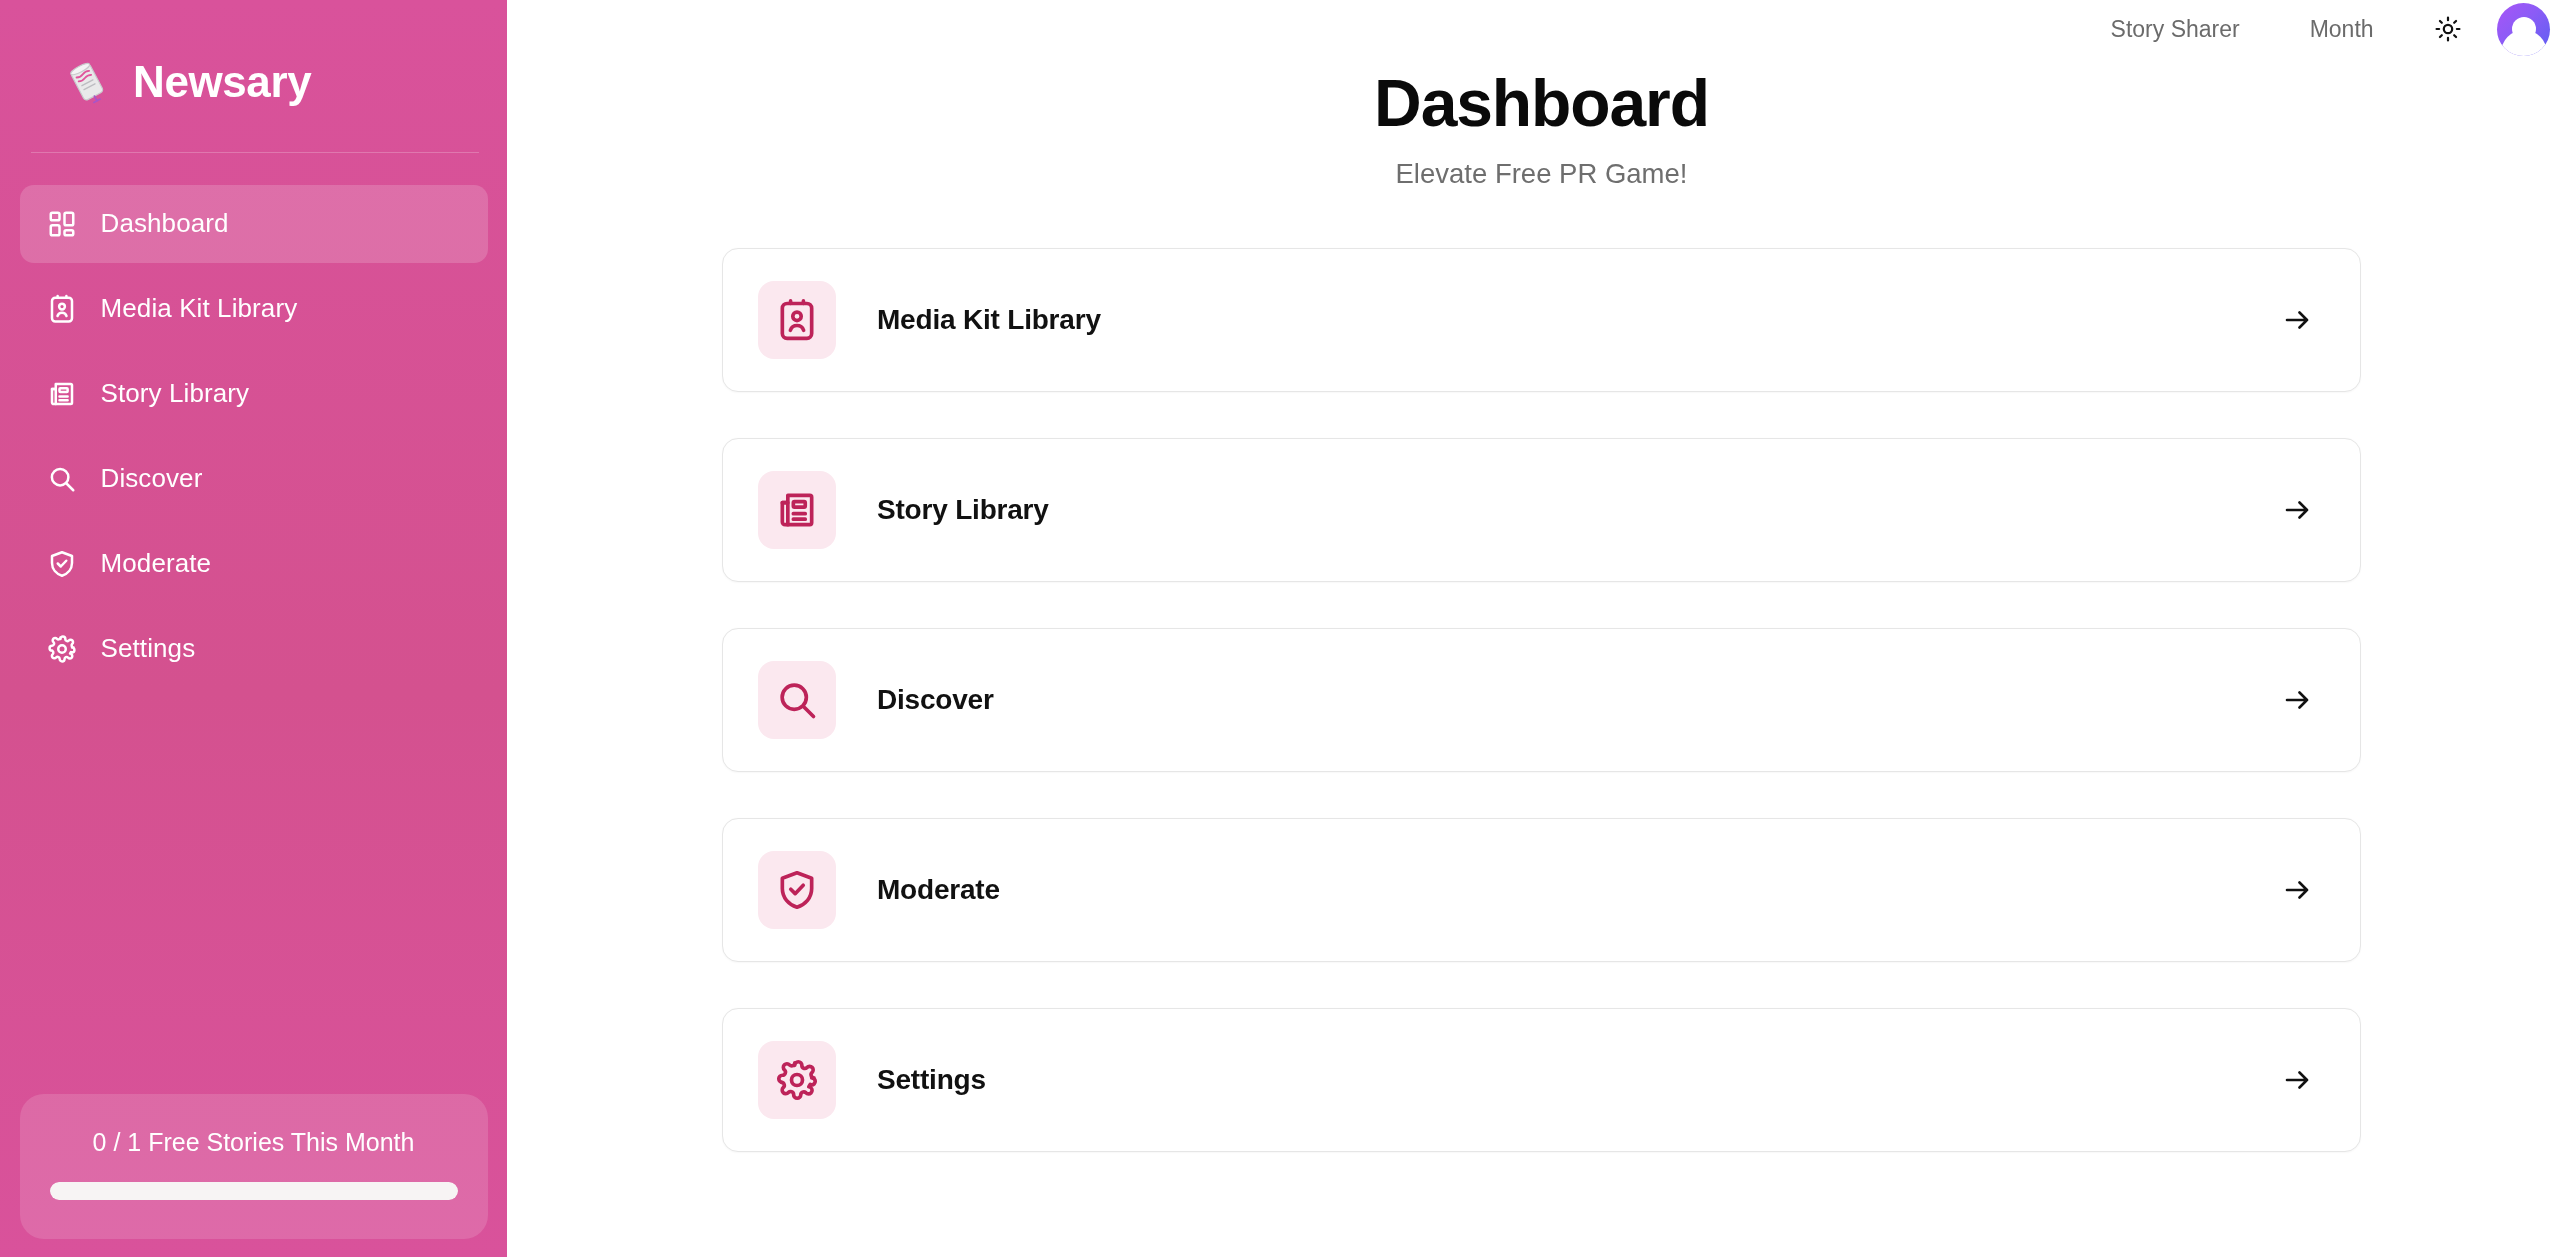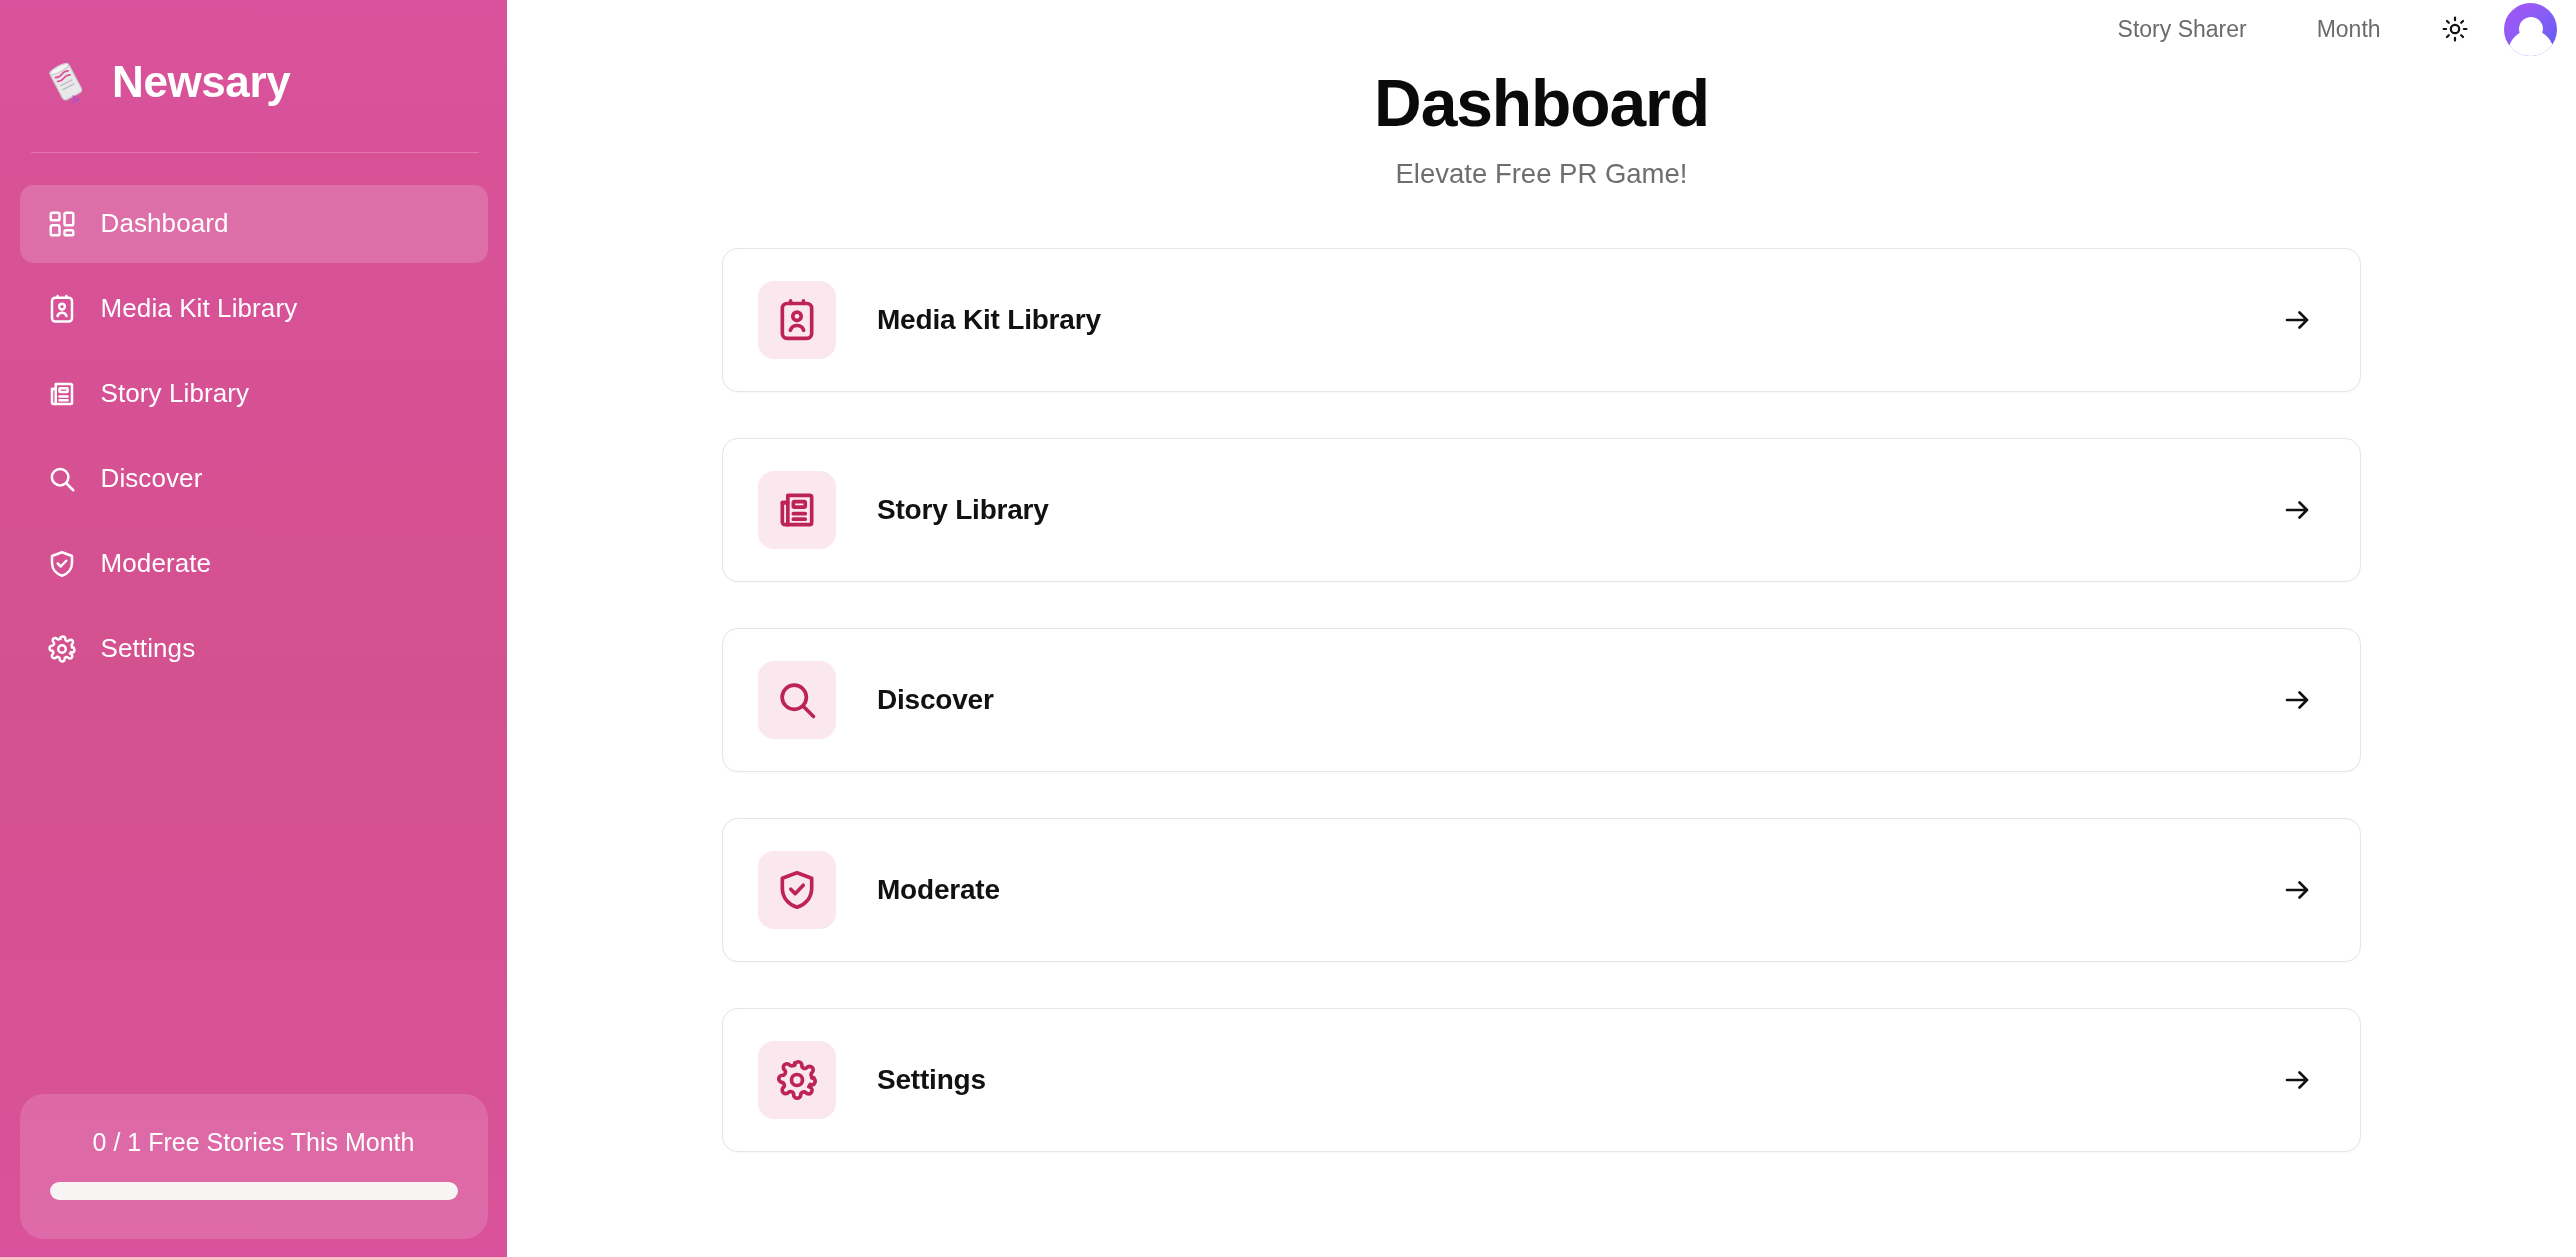--- a/index.html
+++ b/index.html
@@ -14,21 +14,21 @@
 
   
   .sidebar {
     width:507px; height:1258px; flex:0 0 507px;
     background:linear-gradient(180deg,#d9529b 0%,#d4518f 55%,#d9529b 100%);
     position:relative;
     display:flex; flex-direction:column;
   }
   .brand {
     display:flex; align-items:center; gap:23px;
-    padding:35px 0 0 43px; height:128px;text-align:center;
+    padding:35px 0 0 64px; height:128px;text-align:center;
   }
   .brand-logo { width:46px; height:46px; position:relative; }
   .brand-logo svg { display:block; }
   .brand-name {
     color:#ffffff; font-size:44px; font-weight:700; letter-spacing:-0.4px;
     line-height:1;
   }
   .sb-divider {
     height:0.9px; background:rgba(255,255,255,0.22);
     margin:24px 28px 0 31px;
@@ -59,21 +59,21 @@
     height:17.7px; border-radius:10.6px;
     background:rgba(255,255,255,0.35);
     overflow:hidden;
   }
   .quota-fill { height:100%; background:#f7f4f4; border-radius:10.6px; }
 
   
   .main { flex:1; position:relative; background:#ffffff; height:1258px; overflow:hidden; }
 
   .topbar {
-    position:absolute; top:0; right:5px; height:58px;
+    position:absolute; top:0; right:12px; height:58px;
     display:flex; align-items:center; gap:0; padding-right:14px;
   }
   .topbar-link {
     color:#6b6b6b; font-size:23px; font-weight:400;
     padding:0 35px; cursor:pointer; white-space:nowrap;
   }
   .theme-toggle {
     width:53px; height:53px; display:flex; align-items:center; justify-content:center;
     cursor:pointer; margin-left:12.4px; margin-right:23px;
   }

